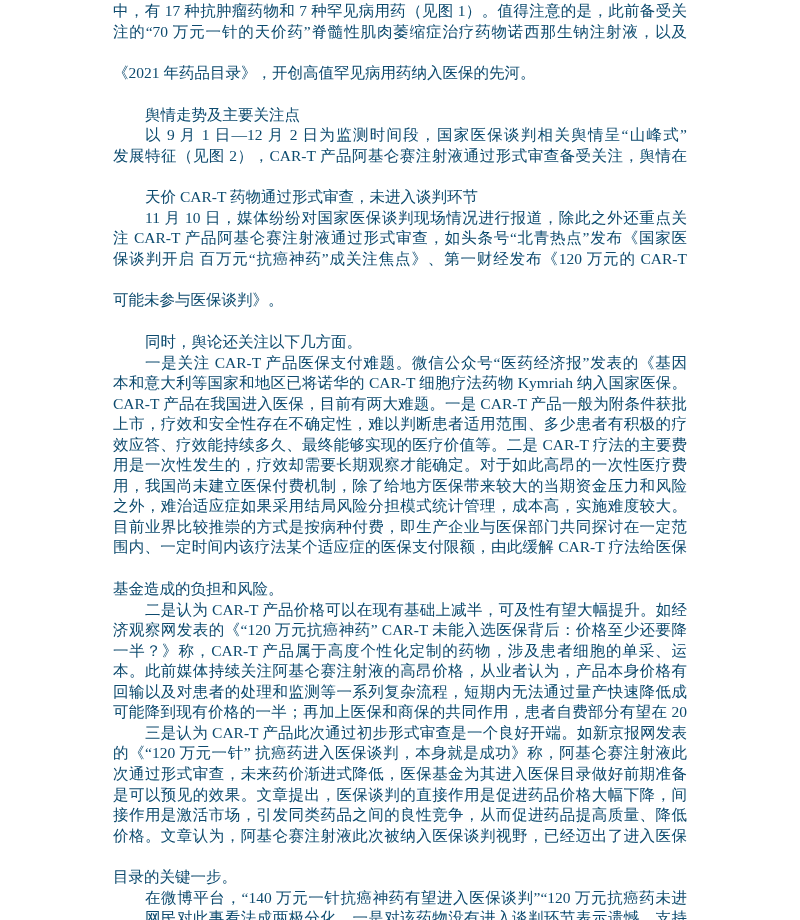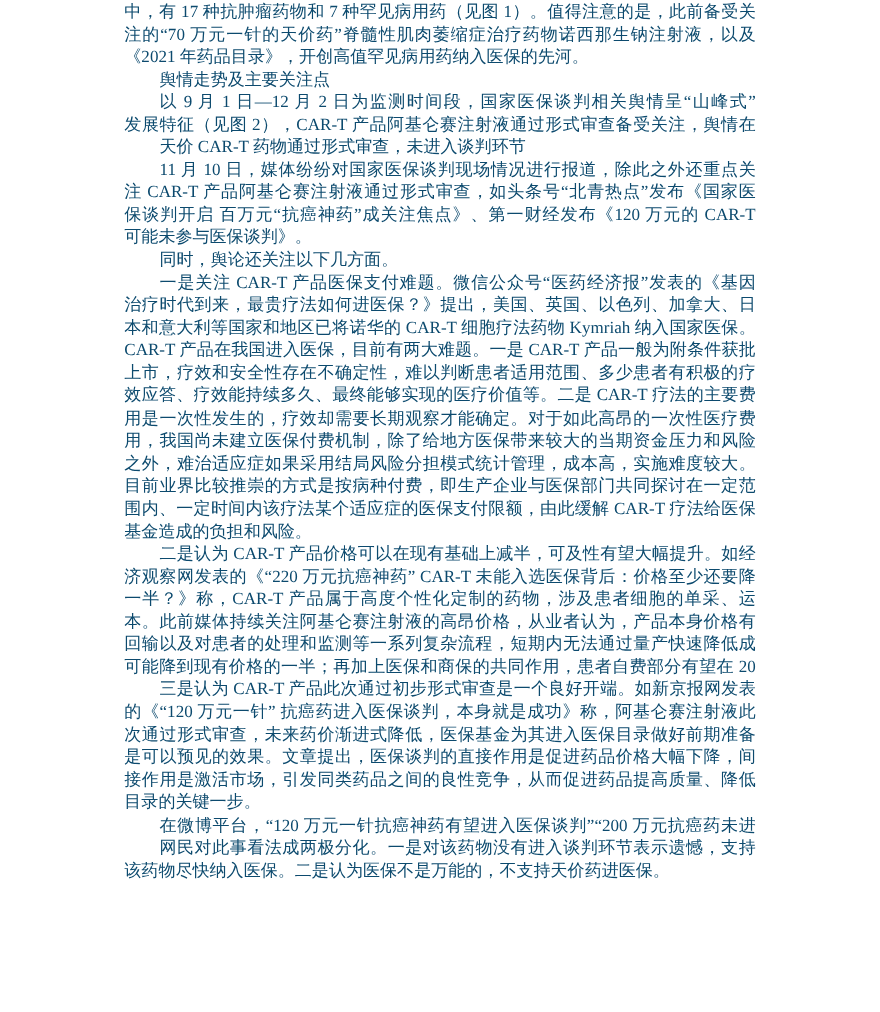--- a/index.html
+++ b/index.html
@@ -23,20 +23,21 @@
     line-height: 20.56px;
     overflow: hidden;
     white-space: normal;
     text-align: justify;
   }
   .line.just {
     text-align-last: justify;
   }
   .line.nojust {
     text-align-last: left;
+    margin-top: 21px;
   }
   .line.indent {
     text-indent: 32px;
   }
 </style>
 </head>
 <body style="background: rgb(255, 255, 255);">
 
 <div class="page" style="color: #0c4a6e;">
     <div class="line just">中，有 17 种抗肿瘤药物和 7 种罕见病用药（见图 1）。值得注意的是，此前备受关</div>
@@ -45,39 +46,39 @@
     <div class="line nojust indent">舆情走势及主要关注点</div>
     <div class="line just indent">以 9 月 1 日—12 月 2 日为监测时间段，国家医保谈判相关舆情呈“山峰式”</div>
     <div class="line just">发展特征（见图 2），CAR-T 产品阿基仑赛注射液通过形式审查备受关注，舆情在 11</div>
     <div class="line nojust indent">天价 CAR-T 药物通过形式审查，未进入谈判环节</div>
     <div class="line just indent">11 月 10 日，媒体纷纷对国家医保谈判现场情况进行报道，除此之外还重点关</div>
     <div class="line just">注 CAR-T 产品阿基仑赛注射液通过形式审查，如头条号“北青热点”发布《国家医</div>
     <div class="line just">保谈判开启 百万元“抗癌神药”成关注焦点》、第一财经发布《120 万元的 CAR-T</div>
     <div class="line nojust">可能未参与医保谈判》。</div>
     <div class="line nojust indent">同时，舆论还关注以下几方面。</div>
     <div class="line just indent">一是关注 CAR-T 产品医保支付难题。微信公众号“医药经济报”发表的《基因</div>
-    <div class="line just">治疗时代到来，最贵疗法如何进医保？》提出，美国、英国、以色列、加拿大、日</div>
     <div class="line just">本和意大利等国家和地区已将诺华的 CAR-T 细胞疗法药物 Kymriah 纳入国家医保。</div>
     <div class="line just">CAR-T 产品在我国进入医保，目前有两大难题。一是 CAR-T 产品一般为附条件获批</div>
     <div class="line just">上市，疗效和安全性存在不确定性，难以判断患者适用范围、多少患者有积极的疗</div>
     <div class="line just">效应答、疗效能持续多久、最终能够实现的医疗价值等。二是 CAR-T 疗法的主要费</div>
     <div class="line just">用是一次性发生的，疗效却需要长期观察才能确定。对于如此高昂的一次性医疗费</div>
     <div class="line just">用，我国尚未建立医保付费机制，除了给地方医保带来较大的当期资金压力和风险</div>
     <div class="line just">之外，难治适应症如果采用结局风险分担模式统计管理，成本高，实施难度较大。</div>
     <div class="line just">目前业界比较推崇的方式是按病种付费，即生产企业与医保部门共同探讨在一定范</div>
     <div class="line just">围内、一定时间内该疗法某个适应症的医保支付限额，由此缓解 CAR-T 疗法给医保</div>
     <div class="line nojust">基金造成的负担和风险。</div>
     <div class="line just indent">二是认为 CAR-T 产品价格可以在现有基础上减半，可及性有望大幅提升。如经</div>
-    <div class="line just">济观察网发表的《“220 万元抗癌神药” CAR-T 未能入选医保背后：价格至少还要降</div>
+    <div class="line just">济观察网发表的《“120 万元抗癌神药” CAR-T 未能入选医保背后：价格至少还要降</div>
     <div class="line just">一半？》称，CAR-T 产品属于高度个性化定制的药物，涉及患者细胞的单采、运输、</div>
     <div class="line just">本。此前媒体持续关注阿基仑赛注射液的高昂价格，从业者认为，产品本身价格有</div>
     <div class="line just">回输以及对患者的处理和监测等一系列复杂流程，短期内无法通过量产快速降低成</div>
     <div class="line just">可能降到现有价格的一半；再加上医保和商保的共同作用，患者自费部分有望在 20</div>
     <div class="line just indent">三是认为 CAR-T 产品此次通过初步形式审查是一个良好开端。如新京报网发表</div>
     <div class="line just">的《“120 万元一针” 抗癌药进入医保谈判，本身就是成功》称，阿基仑赛注射液此</div>
     <div class="line just">次通过形式审查，未来药价渐进式降低，医保基金为其进入医保目录做好前期准备</div>
     <div class="line just">是可以预见的效果。文章提出，医保谈判的直接作用是促进药品价格大幅下降，间</div>
     <div class="line just">接作用是激活市场，引发同类药品之间的良性竞争，从而促进药品提高质量、降低</div>
+    <div class="line just">价格。文章认为，阿基仑赛注射液此次被纳入医保谈判视野，已经迈出了进入医保</div>
     <div class="line nojust">目录的关键一步。</div>
-    <div class="line just indent">在微博平台，“120 万元一针抗癌神药有望进入医保谈判”“200 万元抗癌药未进</div>
+    <div class="line just indent">在微博平台，“140 万元一针抗癌神药有望进入医保谈判”“120 万元抗癌药未进</div>
     <div class="line just indent">网民对此事看法成两极分化。一是对该药物没有进入谈判环节表示遗憾，支持</div>
     <div class="line nojust">该药物尽快纳入医保。二是认为医保不是万能的，不支持天价药进医保。</div>
   </div>
 
 </body></html>

